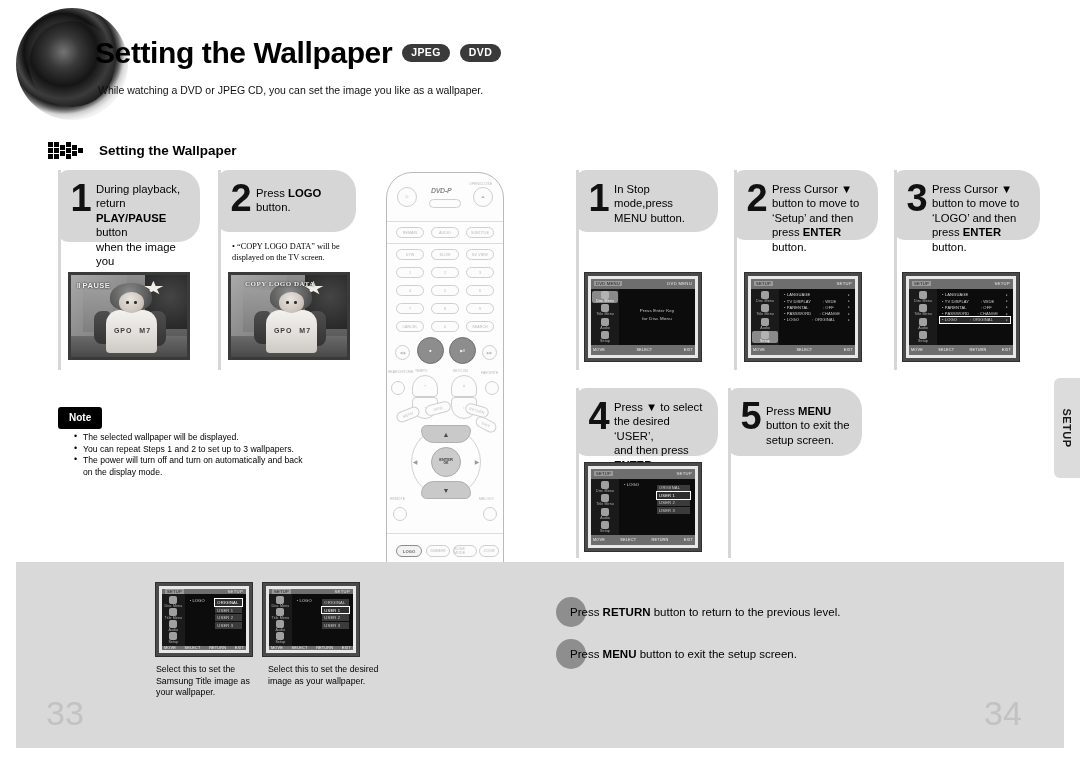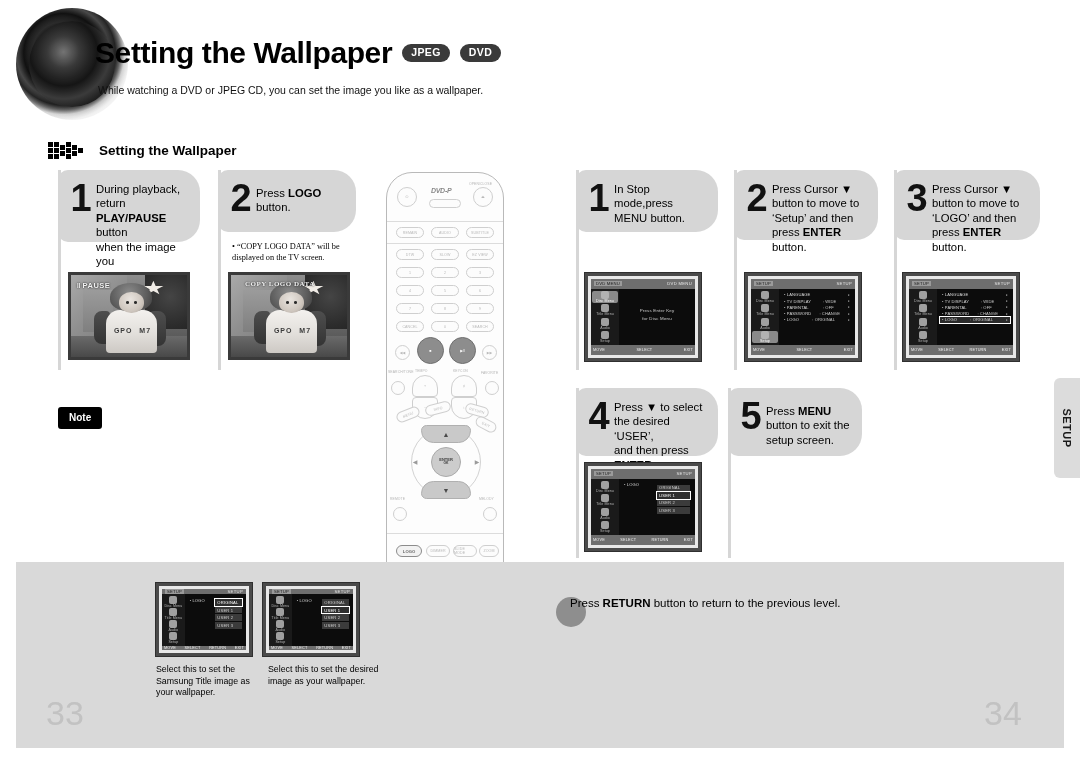--- a/index.html
+++ b/index.html
@@ -209,21 +209,21 @@
 
   
   .bottom-panel {
     position:absolute; left:16px; top:562px; width:1048px; height:186px;
     background:#d9d9d9;
   }
 
   .cap { position:absolute; font-size:8.8px; line-height:1.33; color:#000; }
 
   .press-line {
-    position:absolute; display:flex; align-items:flex-start; font-size:11.5px; color:#000;
+    position:absolute; display:flex; align-items:center; font-size:11.5px; color:#000;
   }
   .press-dot {
     width:30px; height:30px; border-radius:50%; background:#8e8e8e; flex:none;
     margin-right:-16px;
   }
   .press-txt { position:relative; }
 
   
   .setup-tab {
     position:absolute; right:0; top:378px; width:26px; height:100px;
@@ -337,20 +337,25 @@
       </div>
       <div class="ph-logo">
         <span>GPO</span>
         <span>M7</span>
       </div>
       <div class="osd-tag copy">COPY LOGO DATA</div>
     </div>
   </div>
 
   <div class="note-badge" style="left:58px; top:407px;">Note</div>
+  <ul class="note-list" style="left:74px; top:432px; width:230px;">
+    <li>The selected wallpaper will be displayed.</li>
+    <li>You can repeat Steps 1 and 2 to set up to 3 wallpapers.</li>
+    <li>The power will turn off and turn on automatically and back on the display mode.</li>
+  </ul>
 
   <div class="remote">
     <div class="btn round" style="left:10px; top:14px; width:20px; height:20px;">⏻</div>
     <div class="dvd-logo" style="left:44px; top:14px;">DVD-P</div>
     <div class="btn" style="left:42px; top:26px; width:32px; height:9px; border-radius:6px;"></div>
     <div class="rm-label" style="left:82px; top:9px;">OPEN/CLOSE</div>
     <div class="btn round" style="left:86px; top:14px; width:20px; height:20px;">⏏</div>
 
     <div class="rm-sec" style="top:48px;"></div>
     <div class="btn" style="left:9px;  top:54px; width:28px; height:11px;">REMAIN</div>
@@ -795,20 +800,26 @@
 your wallpaper.</div>
   <div class="cap" style="left:268px; top:664px; width:118px; white-space:pre-line;">Select this to set the desired
 image as your wallpaper.</div>
 
   <div class="press-line" style="left:556px; top:597px;">
     <div class="press-dot"></div>
     <div class="press-txt">
       <span>Press </span><b>RETURN</b><span> button to return to the previous level.</span>
     </div>
   </div>
+  <div class="press-line" style="left:556px; top:639px;">
+    <div class="press-dot"></div>
+    <div class="press-txt">
+      <span>Press </span><b>MENU</b><span> button to exit the setup screen.</span>
+    </div>
+  </div>
 
   <div class="setup-tab">
     <span>SETUP</span>
   </div>
 
   <div class="pgnum" style="left:46px;  top:694px;">33</div>
   <div class="pgnum" style="left:984px; top:694px;">34</div>
 
 </div>
 

